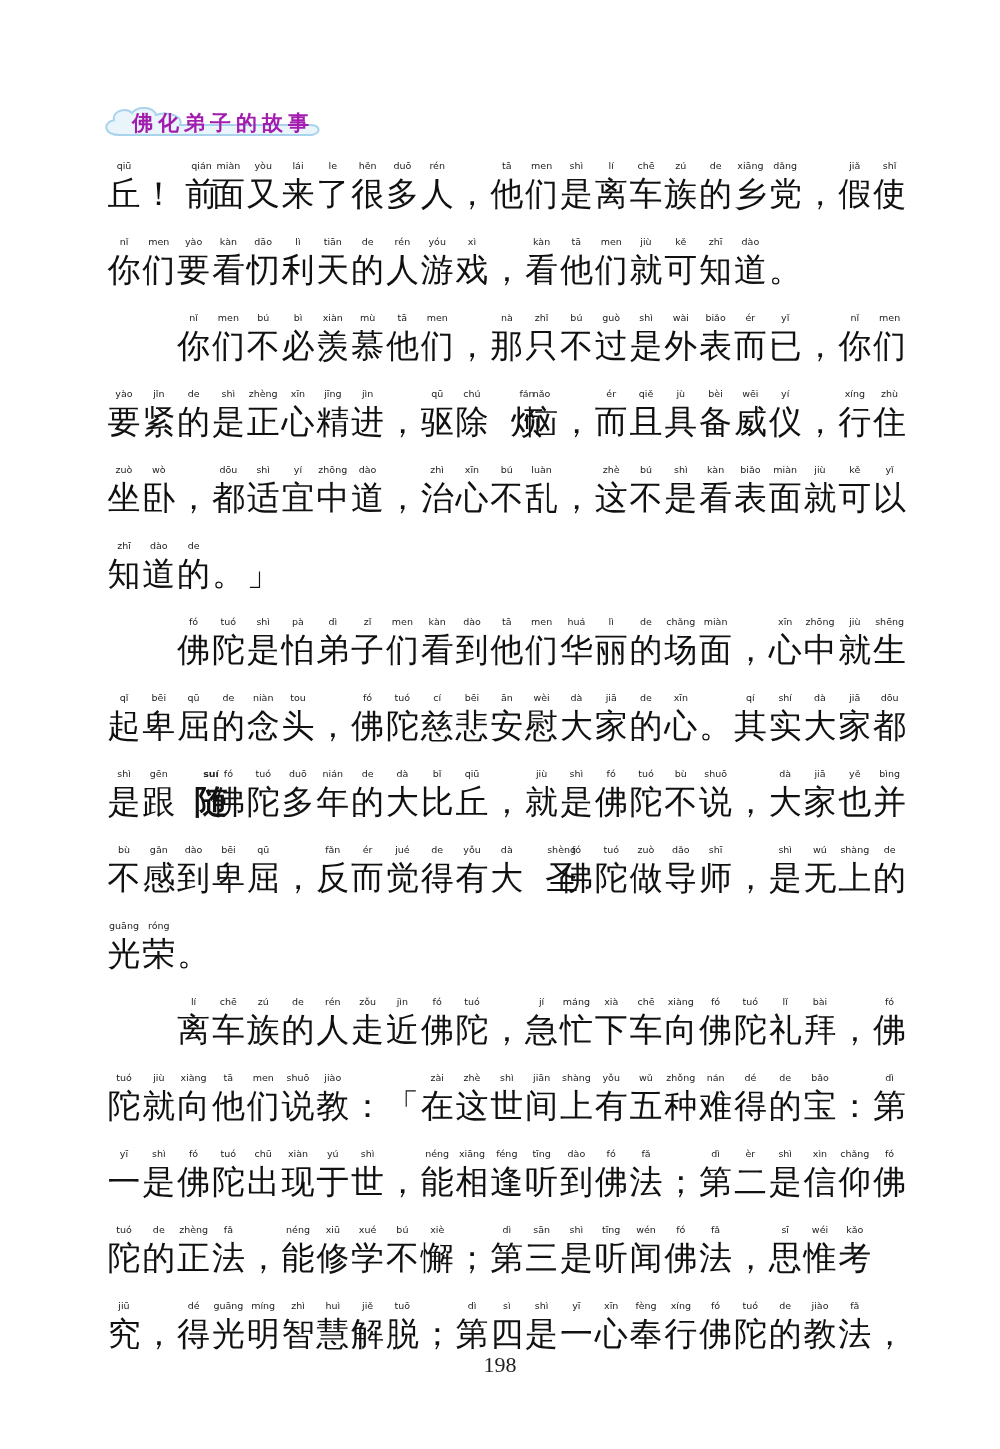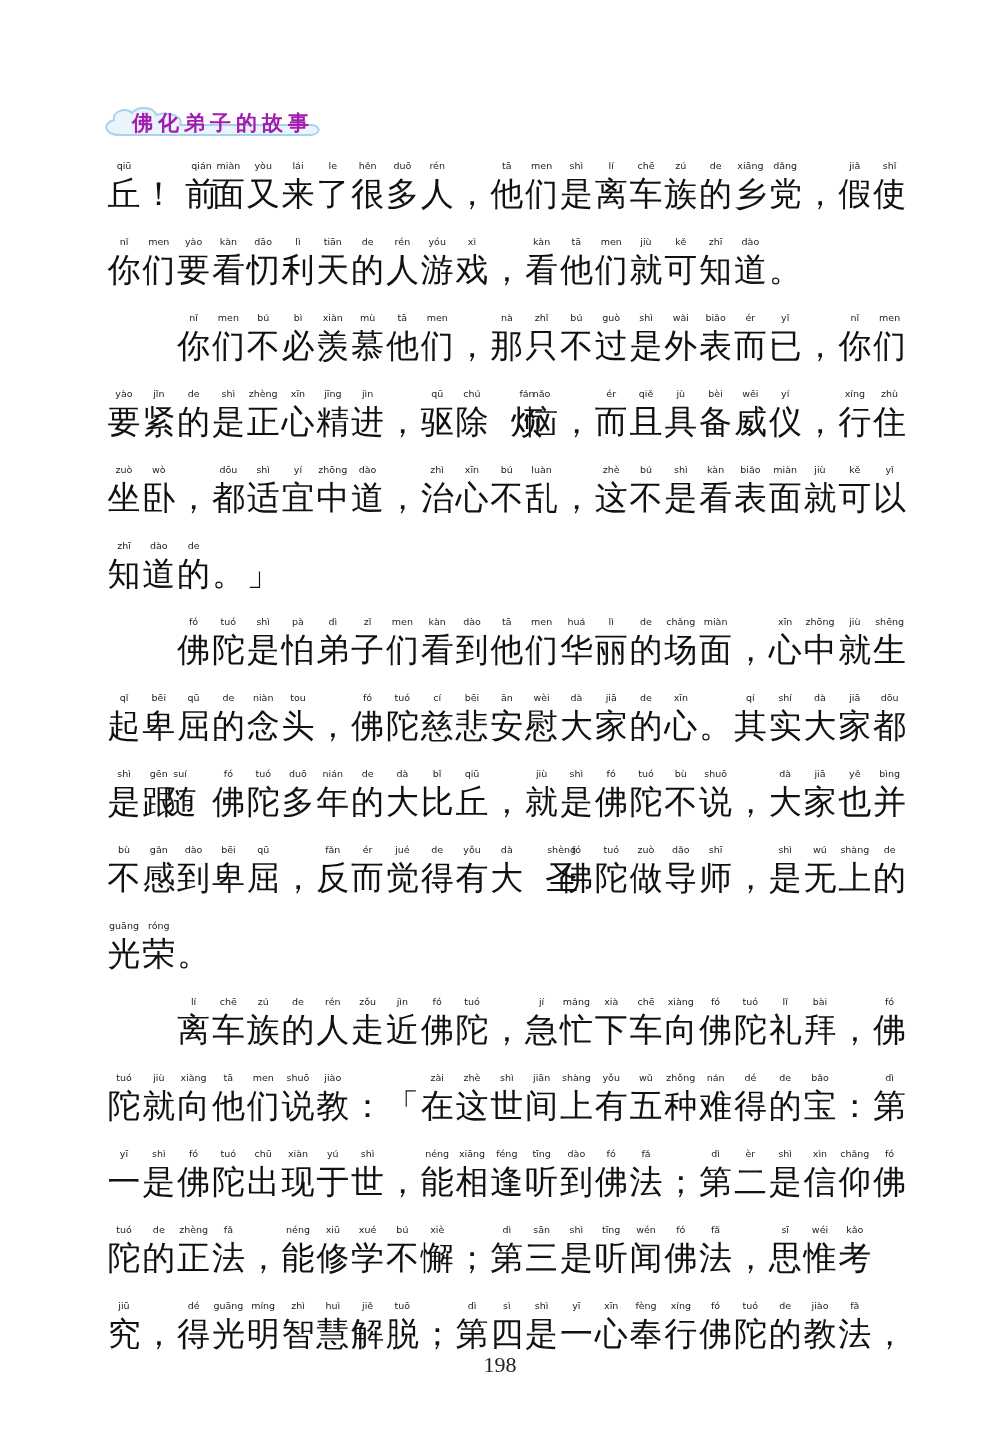--- a/index.html
+++ b/index.html
@@ -679,21 +679,21 @@
     </div>
     <div class="line">
       <span class="unit" style="left: 0px;">
         <span class="py">shì</span>
         <span class="hz">是</span>
       </span>
       <span class="unit" style="left: 34.8px;">
         <span class="py">gēn</span>
         <span class="hz">跟</span>
       </span>
-      <span class="unit" style="left: 56px;">
+      <span class="unit" style="left: 87px; font-weight: bold;">
         <span class="py">suí</span>
         <span class="hz">随</span>
       </span>
       <span class="unit" style="left: 104.4px;">
         <span class="py">fó</span>
         <span class="hz">佛</span>
       </span>
       <span class="unit" style="left: 139.2px;">
         <span class="py">tuó</span>
         <span class="hz">陀</span>

